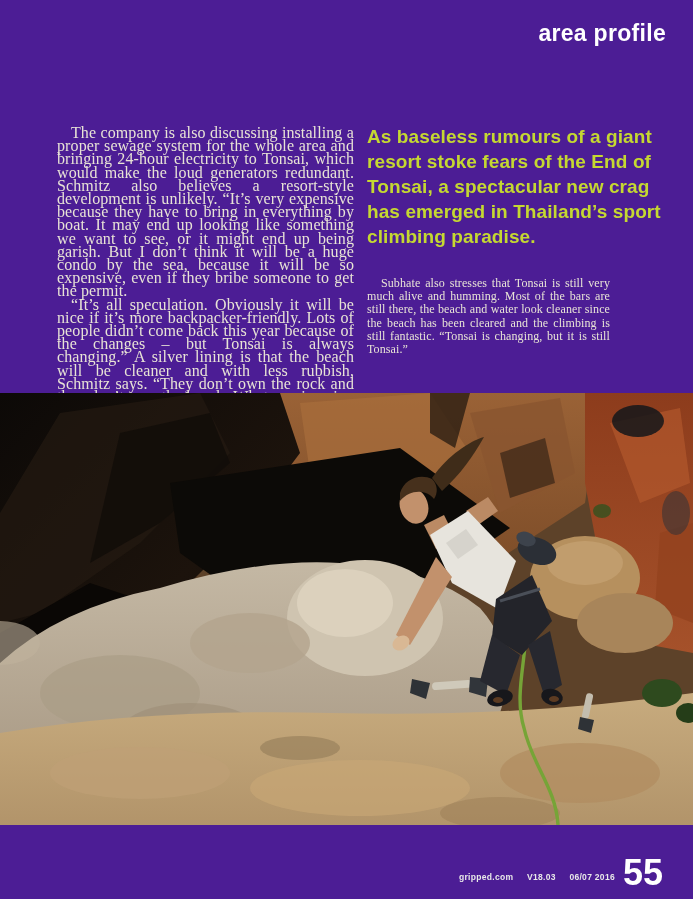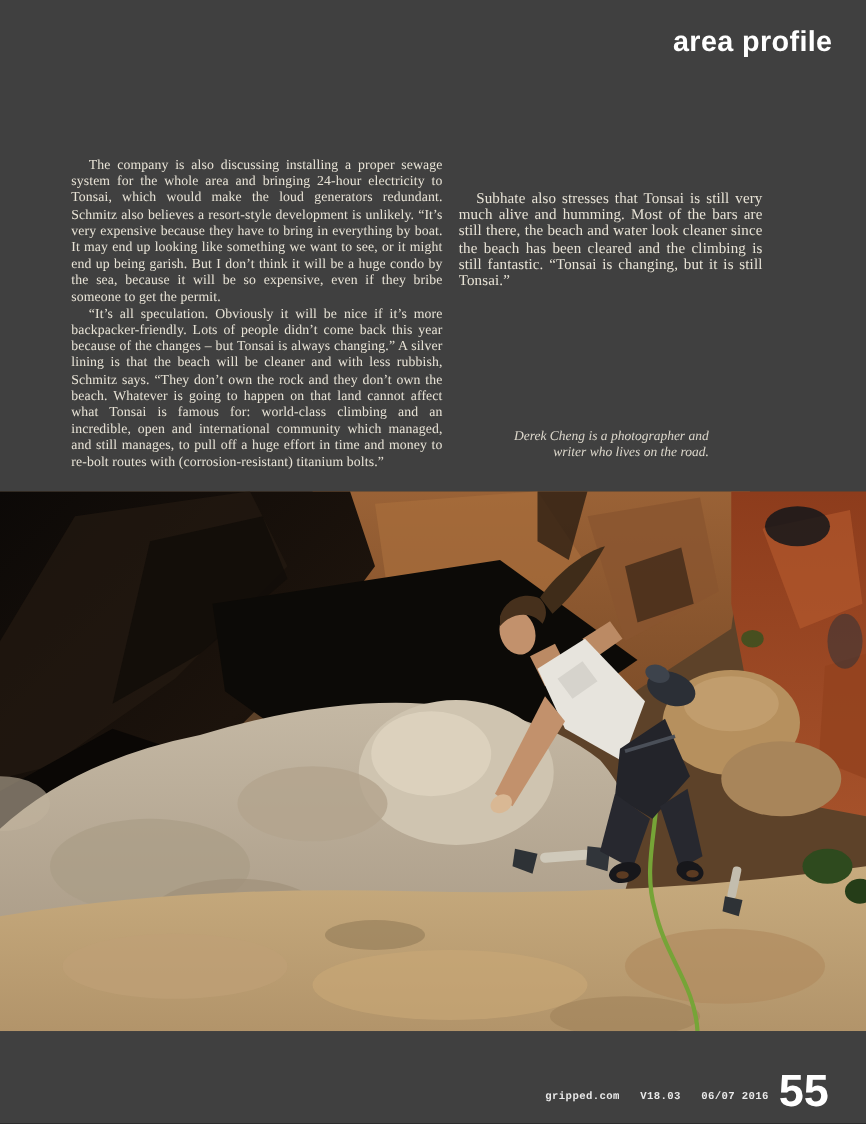--- a/index.html
+++ b/index.html
@@ -3,35 +3,35 @@
 <meta charset="utf-8">
 <style>
   html,body{margin:0;padding:0;}
   body{
     width:693px;height:899px;
     background:#060606;
     font-family:"Liberation Serif", serif;
     position:relative;
     overflow:hidden;
   }
-  .page{position:absolute;inset:0;background:#404040;}
+  .page{position:absolute;inset:0;background:#4c1d95;}
 
   
   .section-header{
     position:absolute;top:20px;right:27px;
     font-family:"Liberation Sans", sans-serif;
     font-weight:bold;font-size:23px;letter-spacing:.3px;
     color:#ffffff;
   }
 
   
   .left-col{
     position:absolute;left:57px;top:126px;width:297px;
     color:#e8e3d6;
-    font-size:11px;line-height:13.2px;
+    font-size:16px;line-height:13.2px;
     text-align:justify;
     letter-spacing:.1px;
   }
   .left-col p{margin:0;text-indent:14px;}
 
   .right-col{
     position:absolute;left:367px;top:124px;width:302px;
   }
   .pull-quote{
     font-family:"Liberation Sans", sans-serif;
@@ -68,45 +68,44 @@
   .footer{
     position:absolute;right:30px;bottom:12px;
     display:flex;align-items:flex-end;
     color:#ffffff;
     font-family:"Liberation Sans", sans-serif;
   }
   .footer .meta{
     font-size:8.5px;font-weight:bold;letter-spacing:.3px;
     padding-bottom:5px;
     color:#e9e9e9;
-    font-family:Liberation Mono, monospace;
   }
   .footer .meta span{margin-left:11px;}
   .footer .pageno{
     font-size:36px;font-weight:bold;line-height:28px;
     margin-left:8px;
   }
 </style>
 </head>
 <body>
 
 <div class="page">
 
   <div class="section-header">area profile</div>
 
   <div class="left-col">
     <p>The company is also discussing installing a proper sewage system for the whole area and bringing 24-hour electricity to Tonsai, which would make the loud generators redundant. Schmitz also believes a resort-style development is unlikely. “It’s very expensive because they have to bring in everything by boat. It may end up looking like something we want to see, or it might end up being garish. But I don’t think it will be a huge condo by the sea, because it will be so expensive, even if they bribe someone to get the permit.</p>
     <p>“It’s all speculation. Obviously it will be nice if it’s more backpacker-friendly. Lots of people didn’t come back this year because of the changes – but Tonsai is always changing.” A silver lining is that the beach will be cleaner and with less rubbish, Schmitz says. “They don’t own the rock and they don’t own the beach. Whatever is going to happen on that land cannot affect what Tonsai is famous for: world-class climbing and an incredible, open and international community which managed, and still manages, to pull off a huge effort in time and money to re-bolt routes with (corrosion-resistant) titanium bolts.”</p>
   </div>
 
   <div class="right-col">
+    <div class="pull-quote">As baseless rumours of a giant resort stoke fears of the End of Tonsai, a spectacular new crag has emerged in Thailand’s sport climbing paradise.</div>
     <div class="right-body">
       <p>Subhate also stresses that Tonsai is still very much alive and humming. Most of the bars are still there, the beach and water look cleaner since the beach has been cleared and the climbing is still fantastic. “Tonsai is changing, but it is still Tonsai.”</p>
     </div>
-    <div class="byline">Derek Cheng is a photographer and writer who lives on the road.</div>
   </div>
 
   <div class="photo">
     <svg width="693" height="432" viewBox="0 0 693 432" xmlns="http://www.w3.org/2000/svg">
       <defs>
         <linearGradient id="darkrock" x1="0" y1="0" x2="1" y2="1">
           <stop offset="0" stop-color="#0c0907"></stop>
           <stop offset="0.6" stop-color="#1c130c"></stop>
           <stop offset="1" stop-color="#0a0806"></stop>
         </linearGradient>

